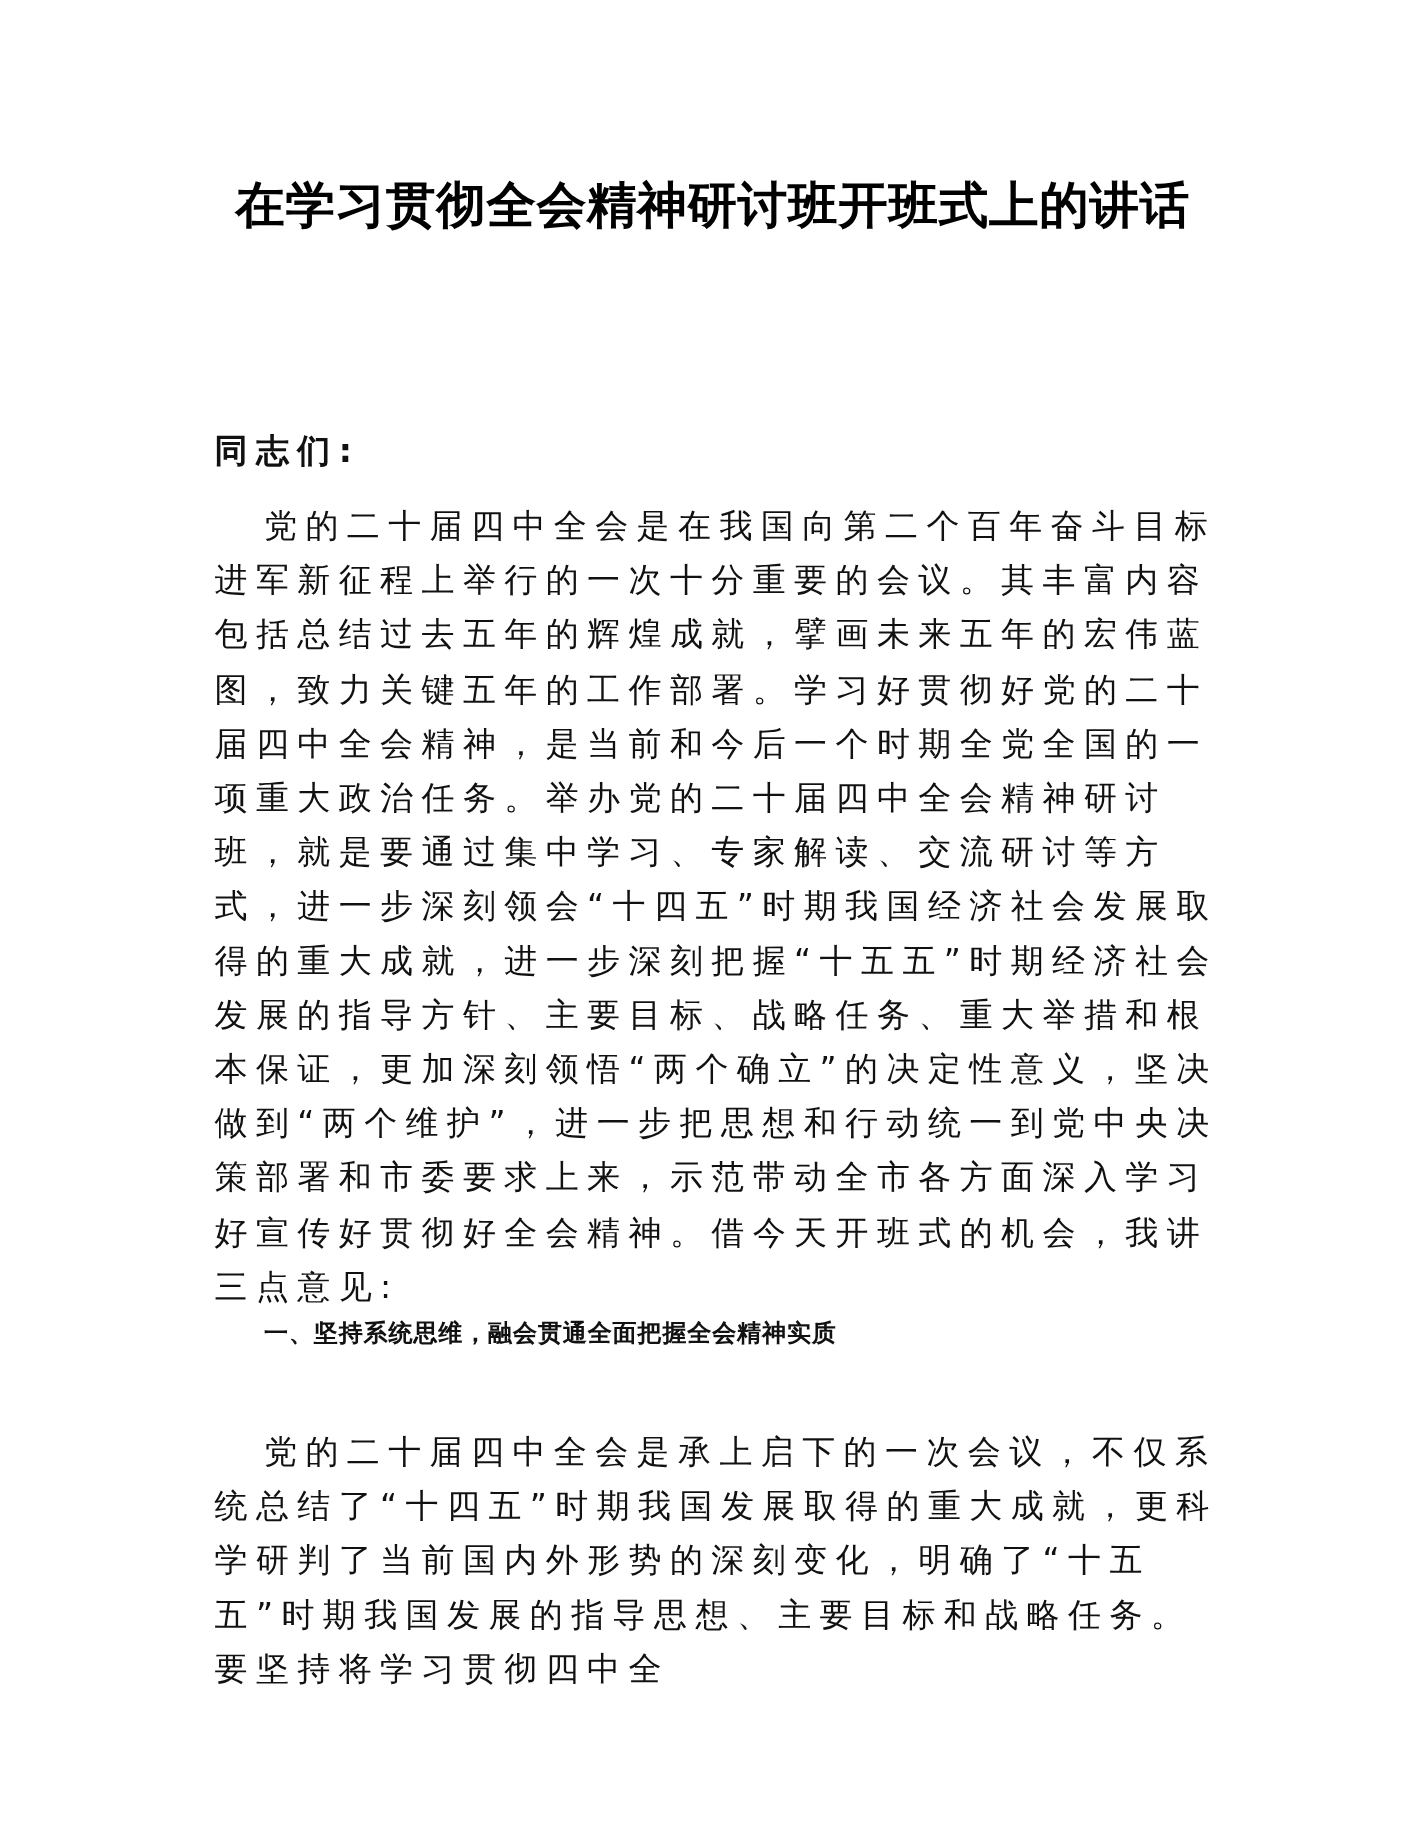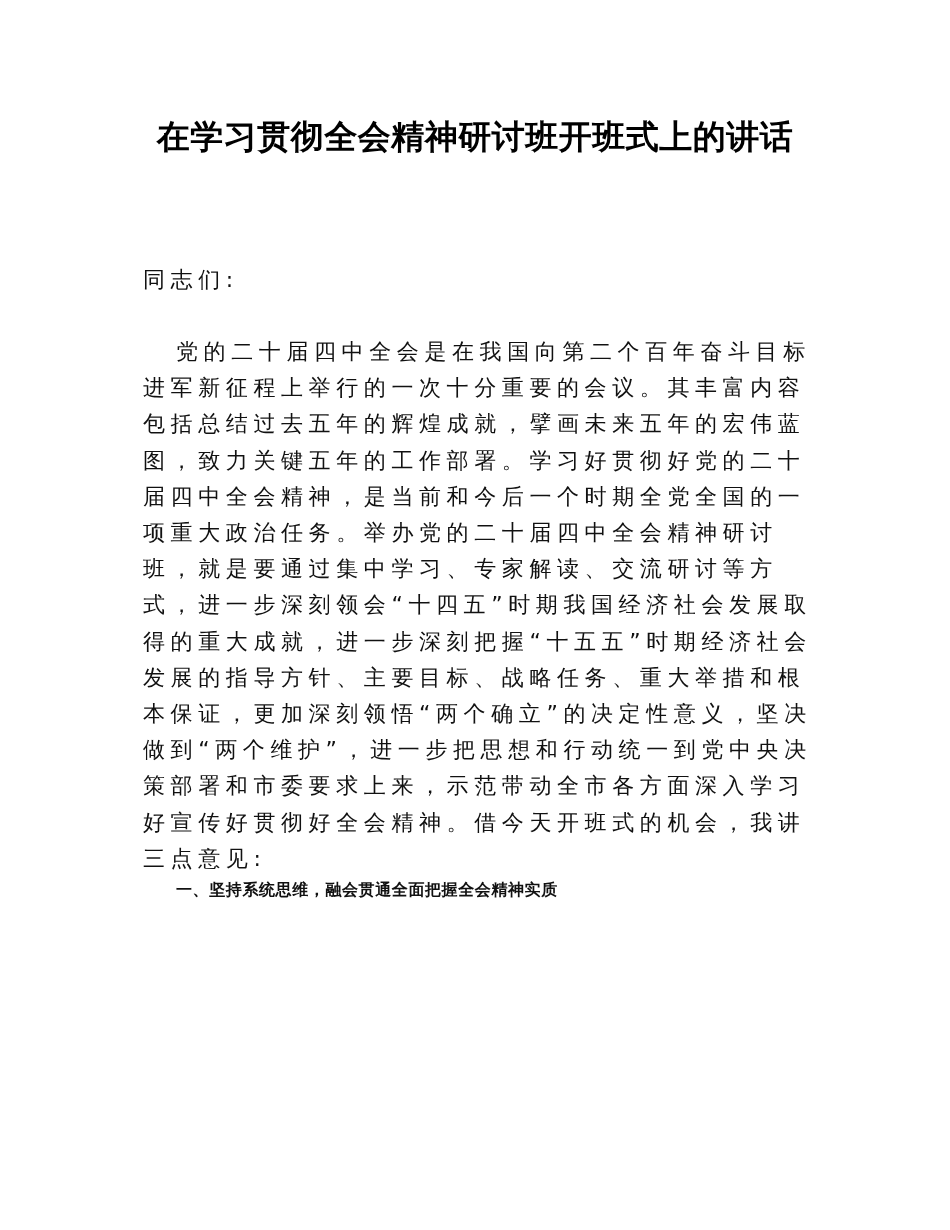--- a/index.html
+++ b/index.html
@@ -11,21 +11,21 @@
       font-family: "DejaVu Serif", "Liberation Serif", serif;
       font-weight: bold; font-size: 33px; line-height: 50px; color: #000;
       letter-spacing: 0.5px;
     }
     .body-text {
       position: absolute; left: 143px; width: 672px;
       font-family: "DejaVu Sans", "Liberation Sans", sans-serif;
       font-size: 22px; line-height: 36.2px; color: #111;
       letter-spacing: 5.6px;
     }
-    .salutation { top: 262px; }
+    .salutation { top: 284px; font-weight: bold; }
     .para1 { top: 321px; text-indent: 33px; margin-top: 13px; }
     .heading1 {
       position: absolute; left: 176px; top: 873px;
       font-family: Liberation Sans, sans-serif;
       font-weight: bold; font-size: 16px; line-height: 34px; color: #111;
       letter-spacing: 0.6px;
     }
     .para2 { top: 951px; text-indent: 33px; }
   </style>
 </head>
@@ -35,13 +35,14 @@
   <div class="title">
     <div>在学习贯彻全会精神研讨班开班式上的讲话</div>
   </div>
 
   <div class="body-text salutation">同志们:</div>
 
   <div class="body-text para1">党的二十届四中全会是在我国向第二个百年奋斗目标进军新征程上举行的一次十分重要的会议。其丰富内容包括总结过去五年的辉煌成就，擘画未来五年的宏伟蓝图，致力关键五年的工作部署。学习好贯彻好党的二十届四中全会精神，是当前和今后一个时期全党全国的一项重大政治任务。举办党的二十届四中全会精神研讨班，就是要通过集中学习、专家解读、交流研讨等方式，进一步深刻领会“十四五”时期我国经济社会发展取得的重大成就，进一步深刻把握“十五五”时期经济社会发展的指导方针、主要目标、战略任务、重大举措和根本保证，更加深刻领悟“两个确立”的决定性意义，坚决做到“两个维护”，进一步把思想和行动统一到党中央决策部署和市委要求上来，示范带动全市各方面深入学习好宣传好贯彻好全会精神。借今天开班式的机会，我讲三点意见:</div>
 
   <div class="heading1">一、坚持系统思维，融会贯通全面把握全会精神实质</div>
 
+  <div class="body-text para2">党的二十届四中全会是承上启下的一次会议，不仅系统总结了“十四五”时期我国发展取得的重大成就，更科学研判了当前国内外形势的深刻变化，明确了“十五五”时期我国发展的指导思想、主要目标和战略任务。要坚持将学习贯彻四中全</div>
 </div>
 
 </body></html>

